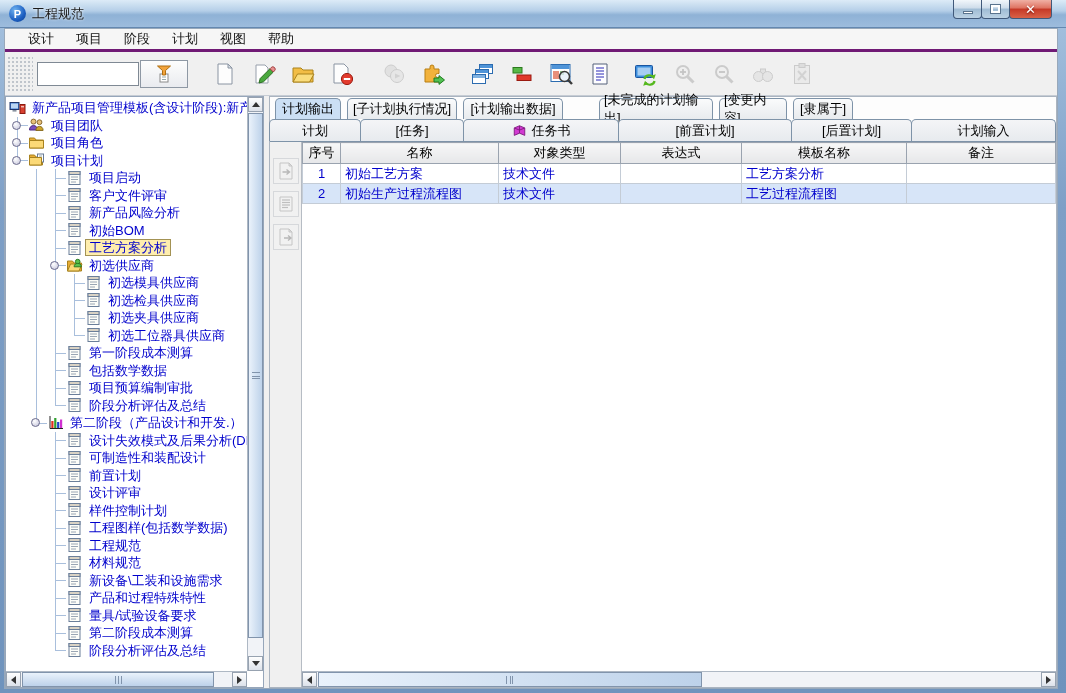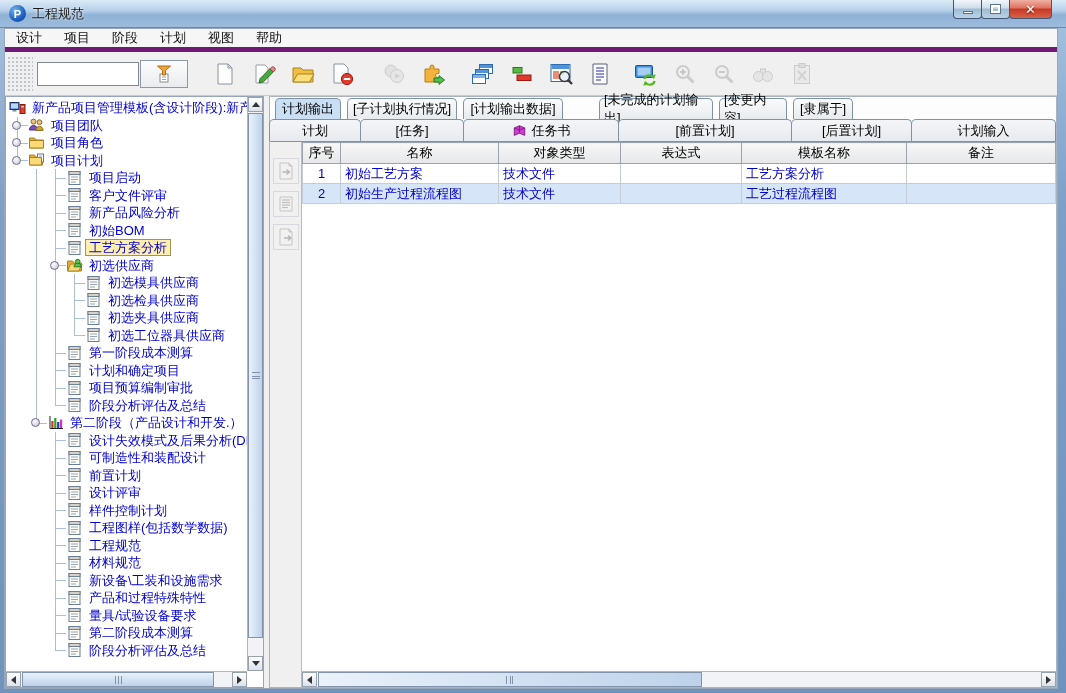--- a/index.html
+++ b/index.html
@@ -18,21 +18,21 @@
   .win-btn{height:19px;border:1px solid #40597a;border-top:none;margin-left:-1px;
     display:flex;align-items:center;justify-content:center;border-radius:0 0 4px 4px;color:#fff}
   .btn-minmax{width:29px;background:linear-gradient(180deg,#f2f7fb 0%,#cddcea 45%,#9fbcd4 50%,#bcd2e4 100%)}
   .glyph-min{width:10px;height:3px;background:#fff;border:1px solid #5a748e;margin-top:6px}
   .glyph-max{width:9px;height:8px;border:2px solid #fff;outline:1px solid #5a748e}
   .btn-close{width:43px;background:linear-gradient(180deg,#f0b0a4 0%,#de7260 45%,#c53826 50%,#d96247 100%);
     font-weight:bold;font-size:13px;text-shadow:0 1px 2px #7a1208}
   
   .client{position:absolute;left:4px;top:28px;right:8px;bottom:4px;background:#f0f0f0;
     display:flex;flex-direction:column;border:1px solid #98a8ba}
-  .menubar{height:23px;background:#f6f6f6;border-bottom:5px solid #701a75;display:flex;align-items:center;padding-left:0;flex:none}
+  .menubar{height:23px;background:#f6f6f6;border-bottom:3px solid #701a75;display:flex;align-items:center;padding-left:12px;flex:none}
   .menu-item{padding:3px 11px;color:#111}
   .toolbar{height:44px;background:#f0f0f0;border-bottom:1px solid #c6ccd4;display:flex;align-items:center;padding-left:2px;flex:none}
   .grip{width:26px;height:36px;margin-right:4px;
     background-image:radial-gradient(#bfc5cc 1px,transparent 1.3px);background-size:4px 4px}
   .search-input{width:102px;height:24px;border:1px solid #7f8994;background:#fff;padding:0 4px;font-size:13px}
   .locate-btn{width:48px;height:28px;margin-left:1px;border:1px solid #8e98a4;
     background:linear-gradient(#fdfdfd,#e9ebef);display:flex;align-items:center;justify-content:center}
   .tool-btn{width:30px;height:30px;margin-left:9px;display:flex;align-items:center;justify-content:center;border-radius:3px}
   .tool-btn.disabled{opacity:.42;filter:grayscale(1)}
   .tool-ico{display:flex}
@@ -519,21 +519,21 @@
               <span class="t-cell cross"></span>
               <span class="t-icon">
                 <svg width="17" height="16" viewBox="0 0 16 16">
                   <rect x="2.5" y="1.5" width="11" height="13" fill="#fdfdf8" stroke="#6b7f9a"></rect>
                   <rect x="2.5" y="1.5" width="11" height="3" fill="#d9d2c4" stroke="#6b7f9a"></rect>
                   <line x1="4.5" y1="7" x2="11.5" y2="7" stroke="#9aa6b4"></line>
                   <line x1="4.5" y1="9.5" x2="11.5" y2="9.5" stroke="#9aa6b4"></line>
                   <line x1="4.5" y1="12" x2="9.5" y2="12" stroke="#9aa6b4"></line>
                 </svg>
               </span>
-              <span class="t-label">计划和确定项目</span>
+              <span class="t-label">包括数学数据</span>
             </div>
             <div class="tree-row">
               <span class="t-cell"></span>
               <span class="t-cell v"></span>
               <span class="t-cell cross"></span>
               <span class="t-icon">
                 <svg width="17" height="16" viewBox="0 0 16 16">
                   <rect x="2.5" y="1.5" width="11" height="13" fill="#fdfdf8" stroke="#6b7f9a"></rect>
                   <rect x="2.5" y="1.5" width="11" height="3" fill="#d9d2c4" stroke="#6b7f9a"></rect>
                   <line x1="4.5" y1="7" x2="11.5" y2="7" stroke="#9aa6b4"></line>

